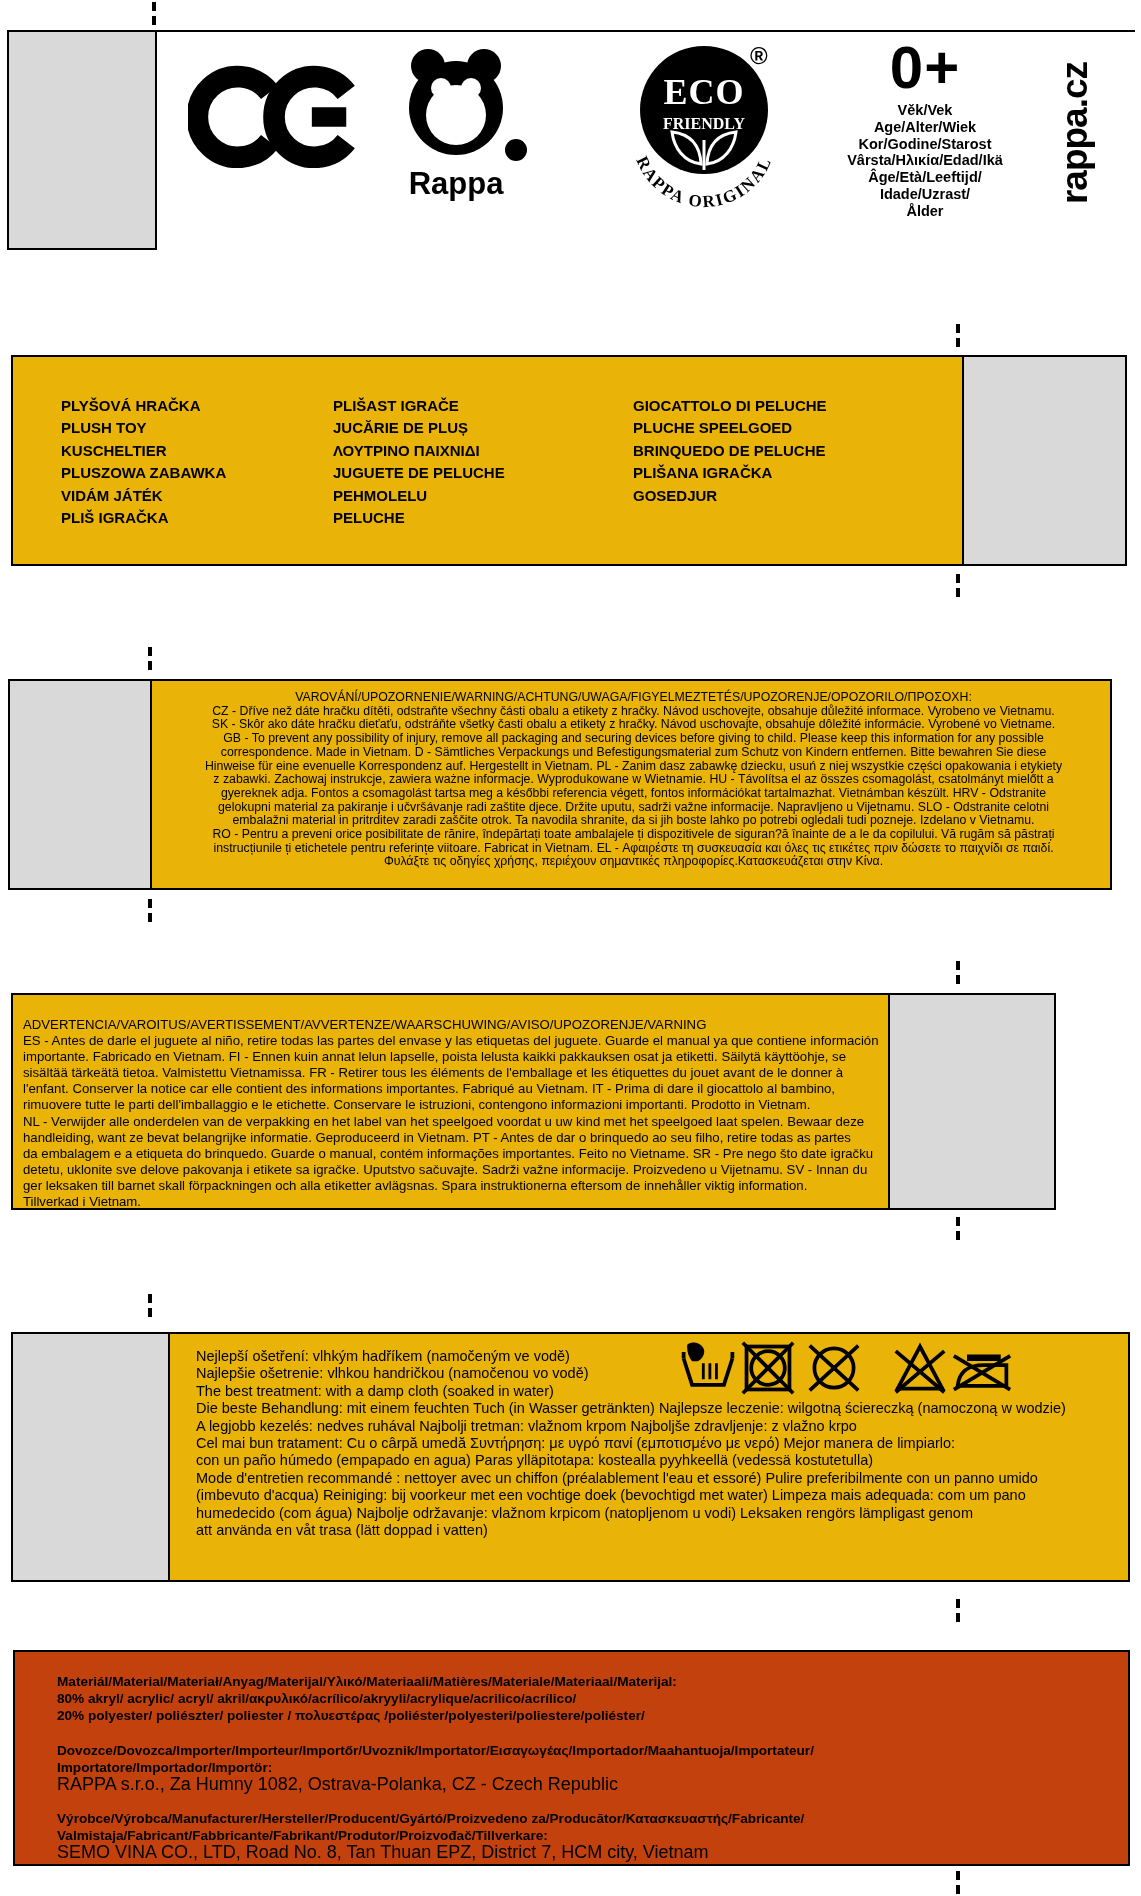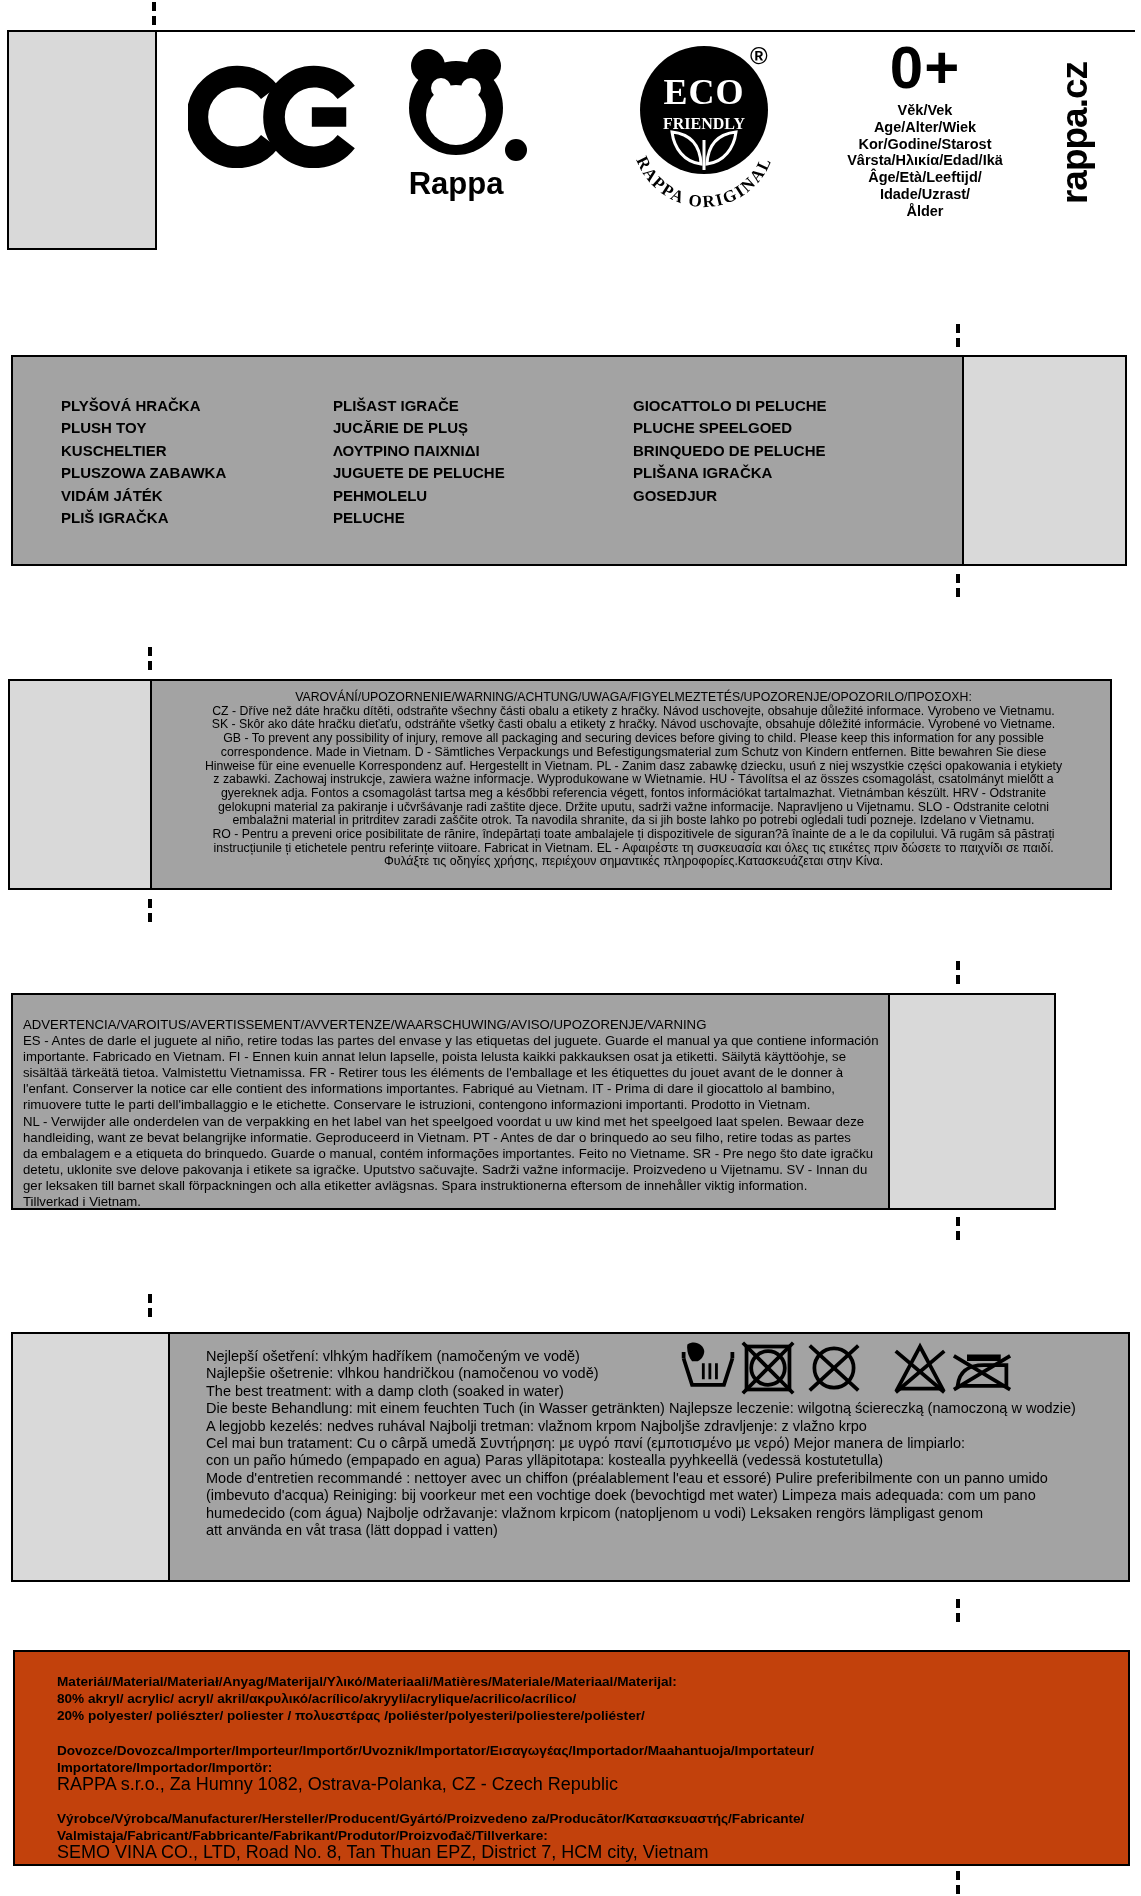--- a/index.html
+++ b/index.html
@@ -11,36 +11,36 @@
   .top-gray{position:absolute;left:7px;top:30px;width:150px;height:220px;}
   .ce{position:absolute;left:188px;top:60px;}
   .bear{position:absolute;left:390px;top:36px;}
   .eco{position:absolute;left:622px;top:40px;}
   .age{position:absolute;left:820px;top:40px;width:210px;text-align:center;}
   .age-big{font-size:60px;font-weight:bold;line-height:56px;letter-spacing:1px;}
   .age-langs{margin-top:6px;font-size:14.5px;font-weight:bold;line-height:16.8px;}
   .website{position:absolute;left:990px;top:110px;width:170px;height:46px;
            transform:rotate(-90deg);font-size:37px;font-weight:bold;text-align:center;
            letter-spacing:-1px;line-height:46px;}
-  .sec{position:absolute;border:2px solid #000;box-sizing:border-box;display:flex;background:#a3a3a3;}
+  .sec{position:absolute;border:2px solid #000;box-sizing:border-box;display:flex;background:#eab308;}
   .graycell{background:#d9d9d9;box-sizing:border-box;flex:none;}
   .sec2{left:11px;top:355px;width:1116px;height:211px;}
   .sec2 .cols{flex:1;display:flex;padding:38px 0 0 48px;font-size:15px;font-weight:bold;line-height:22.4px;}
   .sec2 .c1{width:272px;} .sec2 .c2{width:300px;} .sec2 .c3{flex:1;}
   .sec2 .graycell{width:163px;border-left:2px solid #000;}
   .sec3{left:8px;top:679px;width:1104px;height:211px;}
   .sec3 .graycell{width:142px;border-right:2px solid #000;}
   .sec3 .txt{flex:1;padding:10px 4px 0 9px;font-size:12.3px;line-height:13.7px;white-space:nowrap;overflow:hidden;text-align:center;}
   .sec4{left:11px;top:993px;width:1045px;height:217px;}
   .sec4 .txt{flex:1;padding:22px 0 0 10px;font-size:13.2px;line-height:16.1px;white-space:nowrap;overflow:hidden;}
   .sec4 .graycell{width:166px;border-left:2px solid #000;}
   .sec5{left:11px;top:1332px;width:1119px;height:250px;}
   .sec5 .graycell{width:157px;border-right:2px solid #000;}
   .sec5 .body{flex:1;position:relative;}
-  .sec5 .txt{padding:14px 0 0 36px;font-size:14.5px;line-height:17.4px;white-space:nowrap;overflow:hidden;}
+  .sec5 .txt{padding:14px 0 0 26px;font-size:14.5px;line-height:17.4px;white-space:nowrap;overflow:hidden;}
   .caresyms{position:absolute;top:6px;left:0;width:100%;height:56px;}
   .caresyms svg{position:absolute;top:0;}
   .footer{left:13px;top:1650px;width:1117px;height:216px;border:2px solid #000;box-sizing:border-box;
           padding:21px 0 0 42px;background:#c2410c;}
   .fblock{margin-bottom:15px;font-size:13.6px;line-height:17px;white-space:nowrap;}
   .fblock .b{font-weight:bold;}
   .fblock .plain{font-size:18px;margin-top:41px;}
   .rich div{min-height:1em;}
   svg text{font-family:"Liberation Sans", sans-serif;}
   svg .serif{font-family:"Liberation Serif", serif;}

